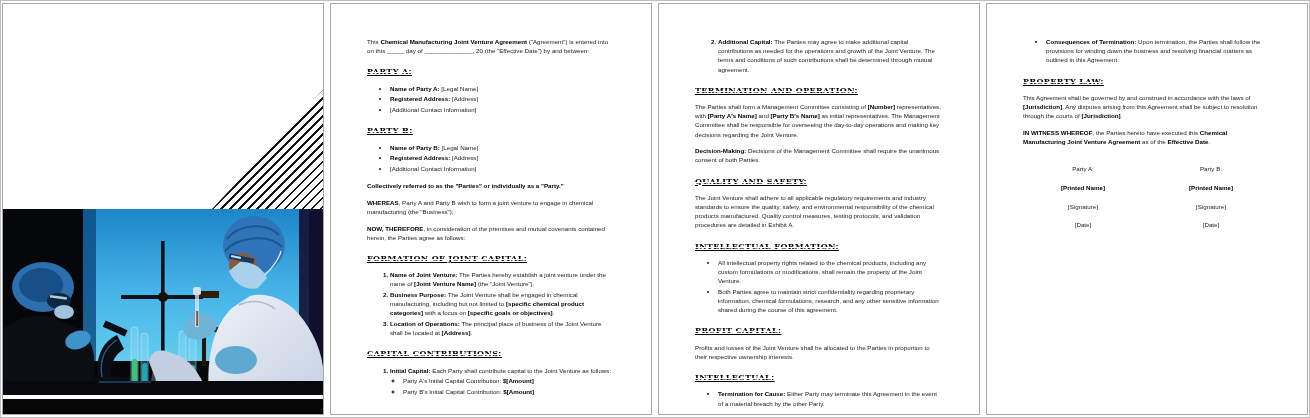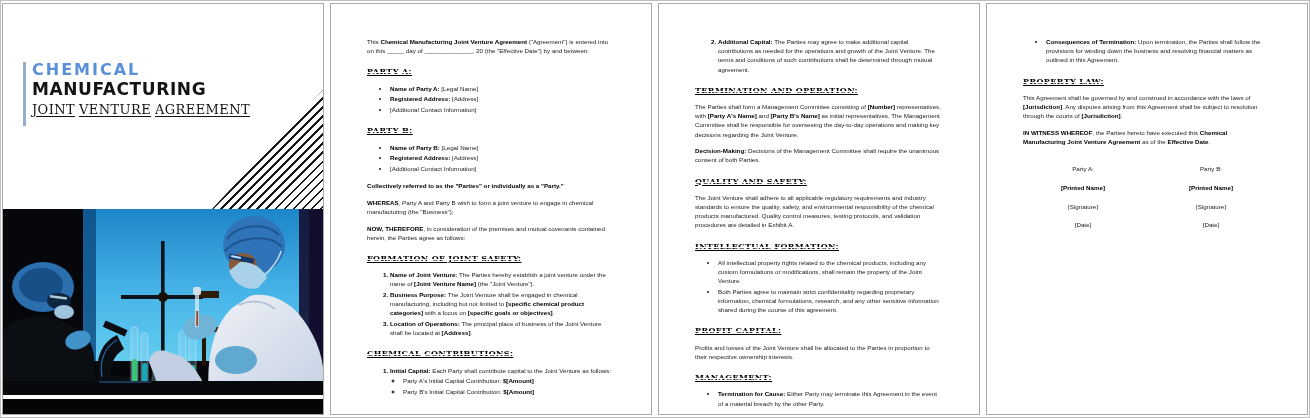--- a/index.html
+++ b/index.html
@@ -58,28 +58,20 @@
   .sig{display:flex;justify-content:space-between;padding:0 10px;margin-top:18px;}
   .sigcol{width:100px;text-align:center;}
   .sigcol div{margin-bottom:9.5px;}
 </style>
 </head>
 <body>
 
 <div class="canvas">
 
   <section class="page">
-    <div class="titleblock">
-      <div class="accentbar"></div>
-      <div class="t1">CHEMICAL</div>
-      <div class="t2">MANUFACTURING</div>
-      <div class="t3">
-        <span>JOINT</span><span>VENTURE</span><span>AGREEMENT</span>
-      </div>
-    </div>
     <div class="stripes"></div>
     <div class="photo">
       <svg width="320" height="186" viewBox="0 0 320 186" xmlns="http://www.w3.org/2000/svg">
         <defs>
           <linearGradient id="scr" x1="0" y1="0" x2="0" y2="1">
             <stop offset="0" stop-color="#1d86c8"></stop>
               <stop offset=".55" stop-color="#47b4e8"></stop>
               <stop offset="1" stop-color="#63cdef"></stop>
           </linearGradient>
           <linearGradient id="coat" x1="0" y1="0" x2="1" y2="1">
@@ -170,27 +162,27 @@
         </ul>
         <div class="h">PARTY B:</div>
         <ul>
           <li><span class="b">Name of Party B:</span><span> [Legal Name]</span></li>
           <li><span class="b">Registered Address:</span><span> [Address]</span></li>
           <li><span>[Additional Contact Information]</span></li>
         </ul>
         <p><span class="b">Collectively referred to as the "Parties" or individually as a "Party."</span></p>
         <p><span class="b">WHEREAS</span><span>, Party A and Party B wish to form a joint venture to engage in chemical manufacturing (the "Business");</span></p>
         <p><span class="b">NOW, THEREFORE</span><span>, in consideration of the premises and mutual covenants contained herein, the Parties agree as follows:</span></p>
-        <div class="h">FORMATION OF JOINT SAFETY:</div>
+        <div class="h">FORMATION OF JOINT CAPITAL:</div>
         <ol start="1">
           <li><span class="b">Name of Joint Venture:</span><span> The Parties hereby establish a joint venture under the name of </span><span class="b">[Joint Venture Name]</span><span> (the "Joint Venture").</span></li>
           <li><span class="b">Business Purpose:</span><span> The Joint Venture shall be engaged in chemical manufacturing, including but not limited to </span><span class="b">[specific chemical product categories]</span><span> with a focus on </span><span class="b">[specific goals or objectives]</span><span>.</span></li>
           <li><span class="b">Location of Operations:</span><span> The principal place of business of the Joint Venture shall be located at </span><span class="b">[Address]</span><span>.</span></li>
         </ol>
-        <div class="h">CHEMICAL CONTRIBUTIONS:</div>
+        <div class="h">CAPITAL CONTRIBUTIONS:</div>
         <ol start="1">
           <li><span class="b">Initial Capital:</span><span> Each Party shall contribute capital to the Joint Venture as follows:</span><ul>
               <li><span>Party A's Initial Capital Contribution: </span><span class="b">$[Amount]</span></li>
               <li><span>Party B's Initial Capital Contribution: </span><span class="b">$[Amount]</span></li>
             </ul></li>
         </ol>
       </div>
   </section>
 
   <section class="page">
@@ -203,21 +195,21 @@
         <p><span class="b">Decision-Making:</span><span> Decisions of the Management Committee shall require the unanimous consent of both Parties.</span></p>
         <div class="h">QUALITY AND SAFETY:</div>
         <p><span>The Joint Venture shall adhere to all applicable regulatory requirements and industry standards to ensure the quality, safety, and environmental responsibility of the chemical products manufactured. Quality control measures, testing protocols, and validation procedures are detailed in Exhibit A.</span></p>
         <div class="h">INTELLECTUAL FORMATION:</div>
         <ul>
           <li><span>All intellectual property rights related to the chemical products, including any custom formulations or modifications, shall remain the property of the Joint Venture.</span></li>
           <li><span>Both Parties agree to maintain strict confidentiality regarding proprietary information, chemical formulations, research, and any other sensitive information shared during the course of this agreement.</span></li>
         </ul>
         <div class="h">PROFIT CAPITAL:</div>
         <p><span>Profits and losses of the Joint Venture shall be allocated to the Parties in proportion to their respective ownership interests.</span></p>
-        <div class="h">MANAGEMENT:</div>
+        <div class="h">INTELLECTUAL:</div>
         <ul>
           <li><span class="b">Termination for Cause:</span><span> Either Party may terminate this Agreement in the event of a material breach by the other Party.</span></li>
         </ul>
       </div>
   </section>
 
   <section class="page">
     <div class="content">
         <ul>
           <li><span class="b">Consequences of Termination:</span><span> Upon termination, the Parties shall follow the provisions for winding down the business and resolving financial matters as outlined in this Agreement.</span></li>

